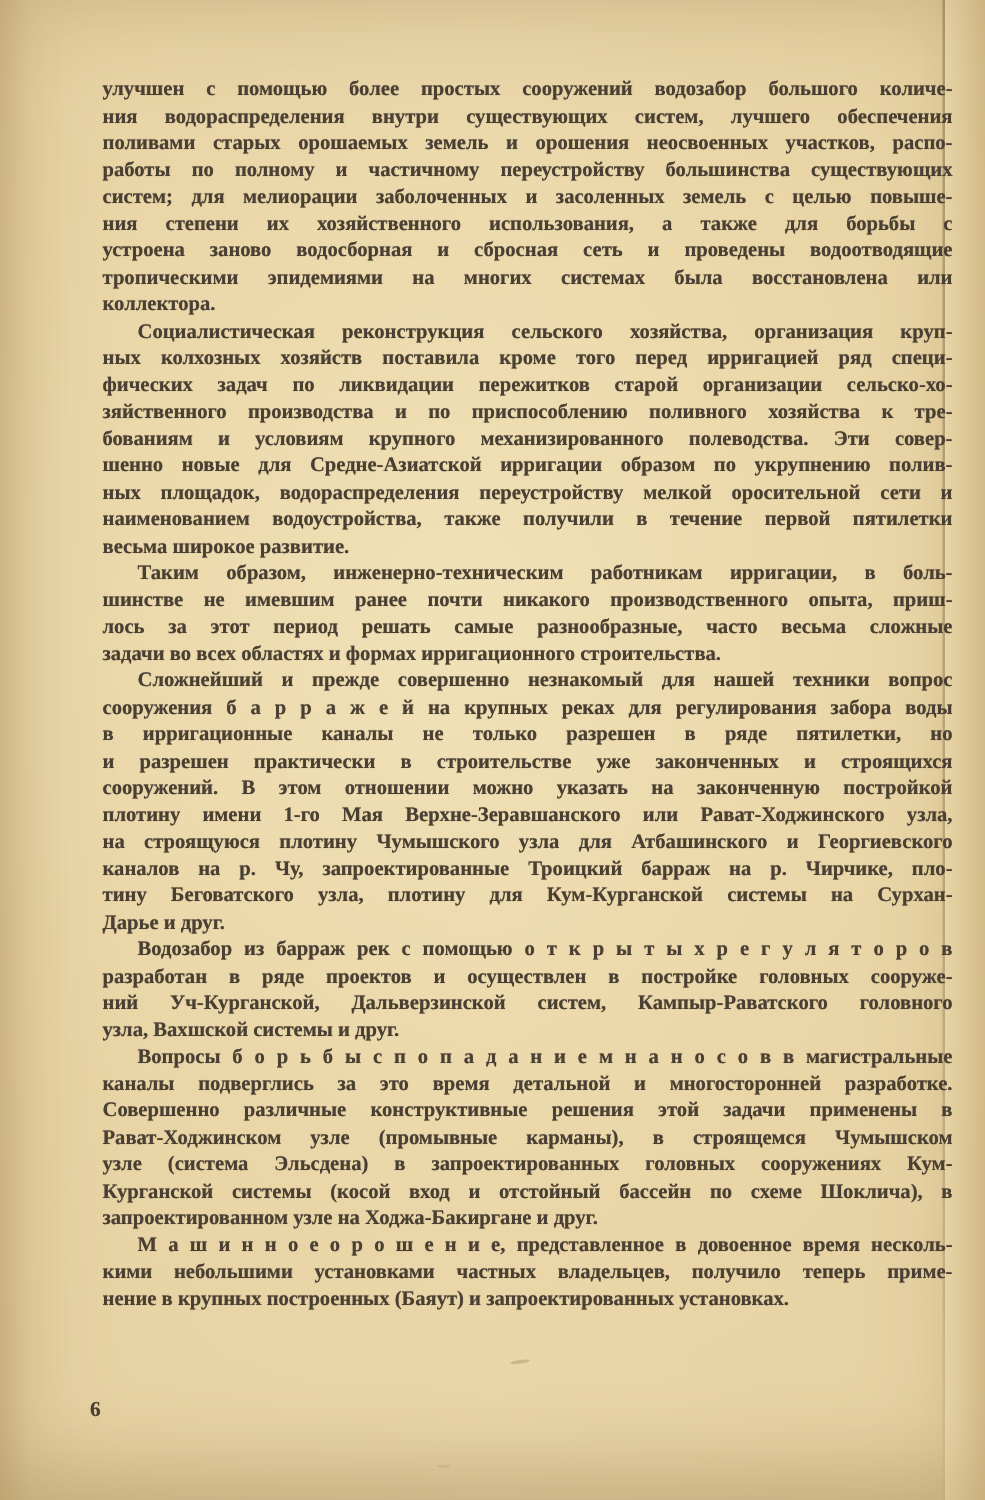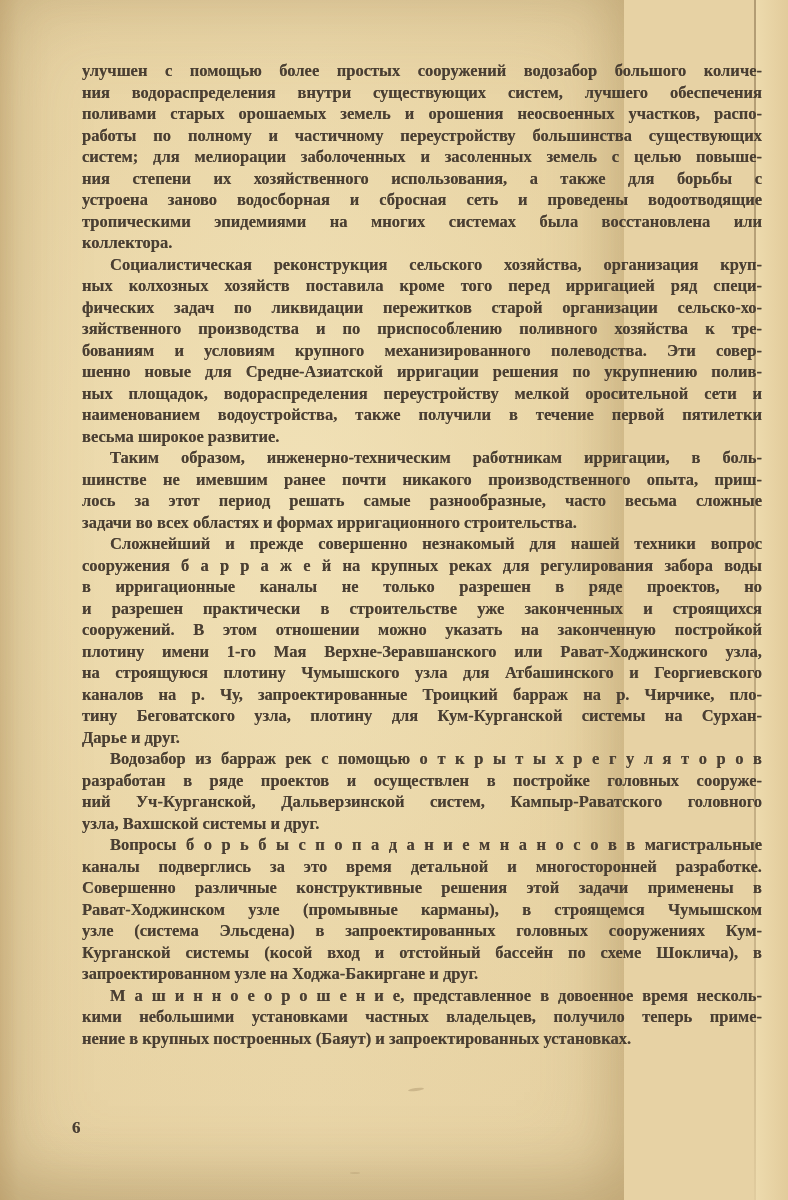--- a/index.html
+++ b/index.html
@@ -8,21 +8,21 @@
     width: 788px;
     height: 1200px;
     overflow: hidden;
   }
   body {
     font-family: "Liberation Serif", "DejaVu Serif", serif;
     background: #e7d2a4;
   }
   .scan-page {
     position: relative;
-    width: 624px;
+    width: 788px;
     height: 1200px;
     background:
       radial-gradient(ellipse 120% 90% at 46% 42%, rgba(248,236,196,0.55) 0%, rgba(240,222,172,0.25) 45%, rgba(0,0,0,0) 70%),
       linear-gradient(90deg, #ddc493 0%, #e6d1a2 3%, #e8d4a7 50%, #e6d1a2 93%, #e3cd9d 100%),
       #e7d2a4;
     box-shadow: inset 0 0 90px rgba(140,110,60,0.30), inset 0 -25px 50px rgba(135,105,58,0.18);
   }
   .page-crease {
     position: absolute;
     left: 754px;
@@ -102,35 +102,35 @@
         <div class="line">устроена заново водосборная и сбросная сеть и проведены водоотводящие</div>
         <div class="line">тропическими эпидемиями на многих системах была восстановлена или</div>
         <div class="line last">коллектора.</div>
       </div>
       <div class="para">
         <div class="line indent">Социалистическая реконструкция сельского хозяйства, организация круп-</div>
         <div class="line">ных колхозных хозяйств поставила кроме того перед ирригацией ряд специ-</div>
         <div class="line">фических задач по ликвидации пережитков старой организации сельско-хо-</div>
         <div class="line">зяйственного производства и по приспособлению поливного хозяйства к тре-</div>
         <div class="line">бованиям и условиям крупного механизированного полеводства. Эти совер-</div>
-        <div class="line">шенно новые для Средне-Азиатской ирригации решения по укрупнению полив-</div>
+        <div class="line">шенно новые для Средне-Азиатской ирригации образом по укрупнению полив-</div>
         <div class="line">ных площадок, водораспределения переустройству мелкой оросительной сети и</div>
         <div class="line">наименованием водоустройства, также получили в течение первой пятилетки</div>
         <div class="line last">весьма широкое развитие.</div>
       </div>
       <div class="para">
         <div class="line indent">Таким образом, инженерно-техническим работникам ирригации, в боль-</div>
         <div class="line">шинстве не имевшим ранее почти никакого производственного опыта, приш-</div>
         <div class="line">лось за этот период решать самые разнообразные, часто весьма сложные</div>
         <div class="line last">задачи во всех областях и формах ирригационного строительства.</div>
       </div>
       <div class="para">
         <div class="line indent">Сложнейший и прежде совершенно незнакомый для нашей техники вопрос</div>
         <div class="line">сооружения б а р р а ж е й на крупных реках для регулирования забора воды</div>
-        <div class="line">в ирригационные каналы не только разрешен в ряде проектов, но</div>
+        <div class="line">в ирригационные каналы не только разрешен в ряде пятилетки, но</div>
         <div class="line">и разрешен практически в строительстве уже законченных и строящихся</div>
         <div class="line">сооружений. В этом отношении можно указать на законченную постройкой</div>
         <div class="line">плотину имени 1-го Мая Верхне-Зеравшанского или Рават-Ходжинского узла,</div>
         <div class="line">на строящуюся плотину Чумышского узла для Атбашинского и Георгиевского</div>
         <div class="line">каналов на р. Чу, запроектированные Троицкий барраж на р. Чирчике, пло-</div>
         <div class="line">тину Беговатского узла, плотину для Кум-Курганской системы на Сурхан-</div>
         <div class="line last">Дарье и друг.</div>
       </div>
       <div class="para">
         <div class="line indent">Водозабор из барраж рек с помощью о т к р ы т ы х  р е г у л я т о р о в</div>

